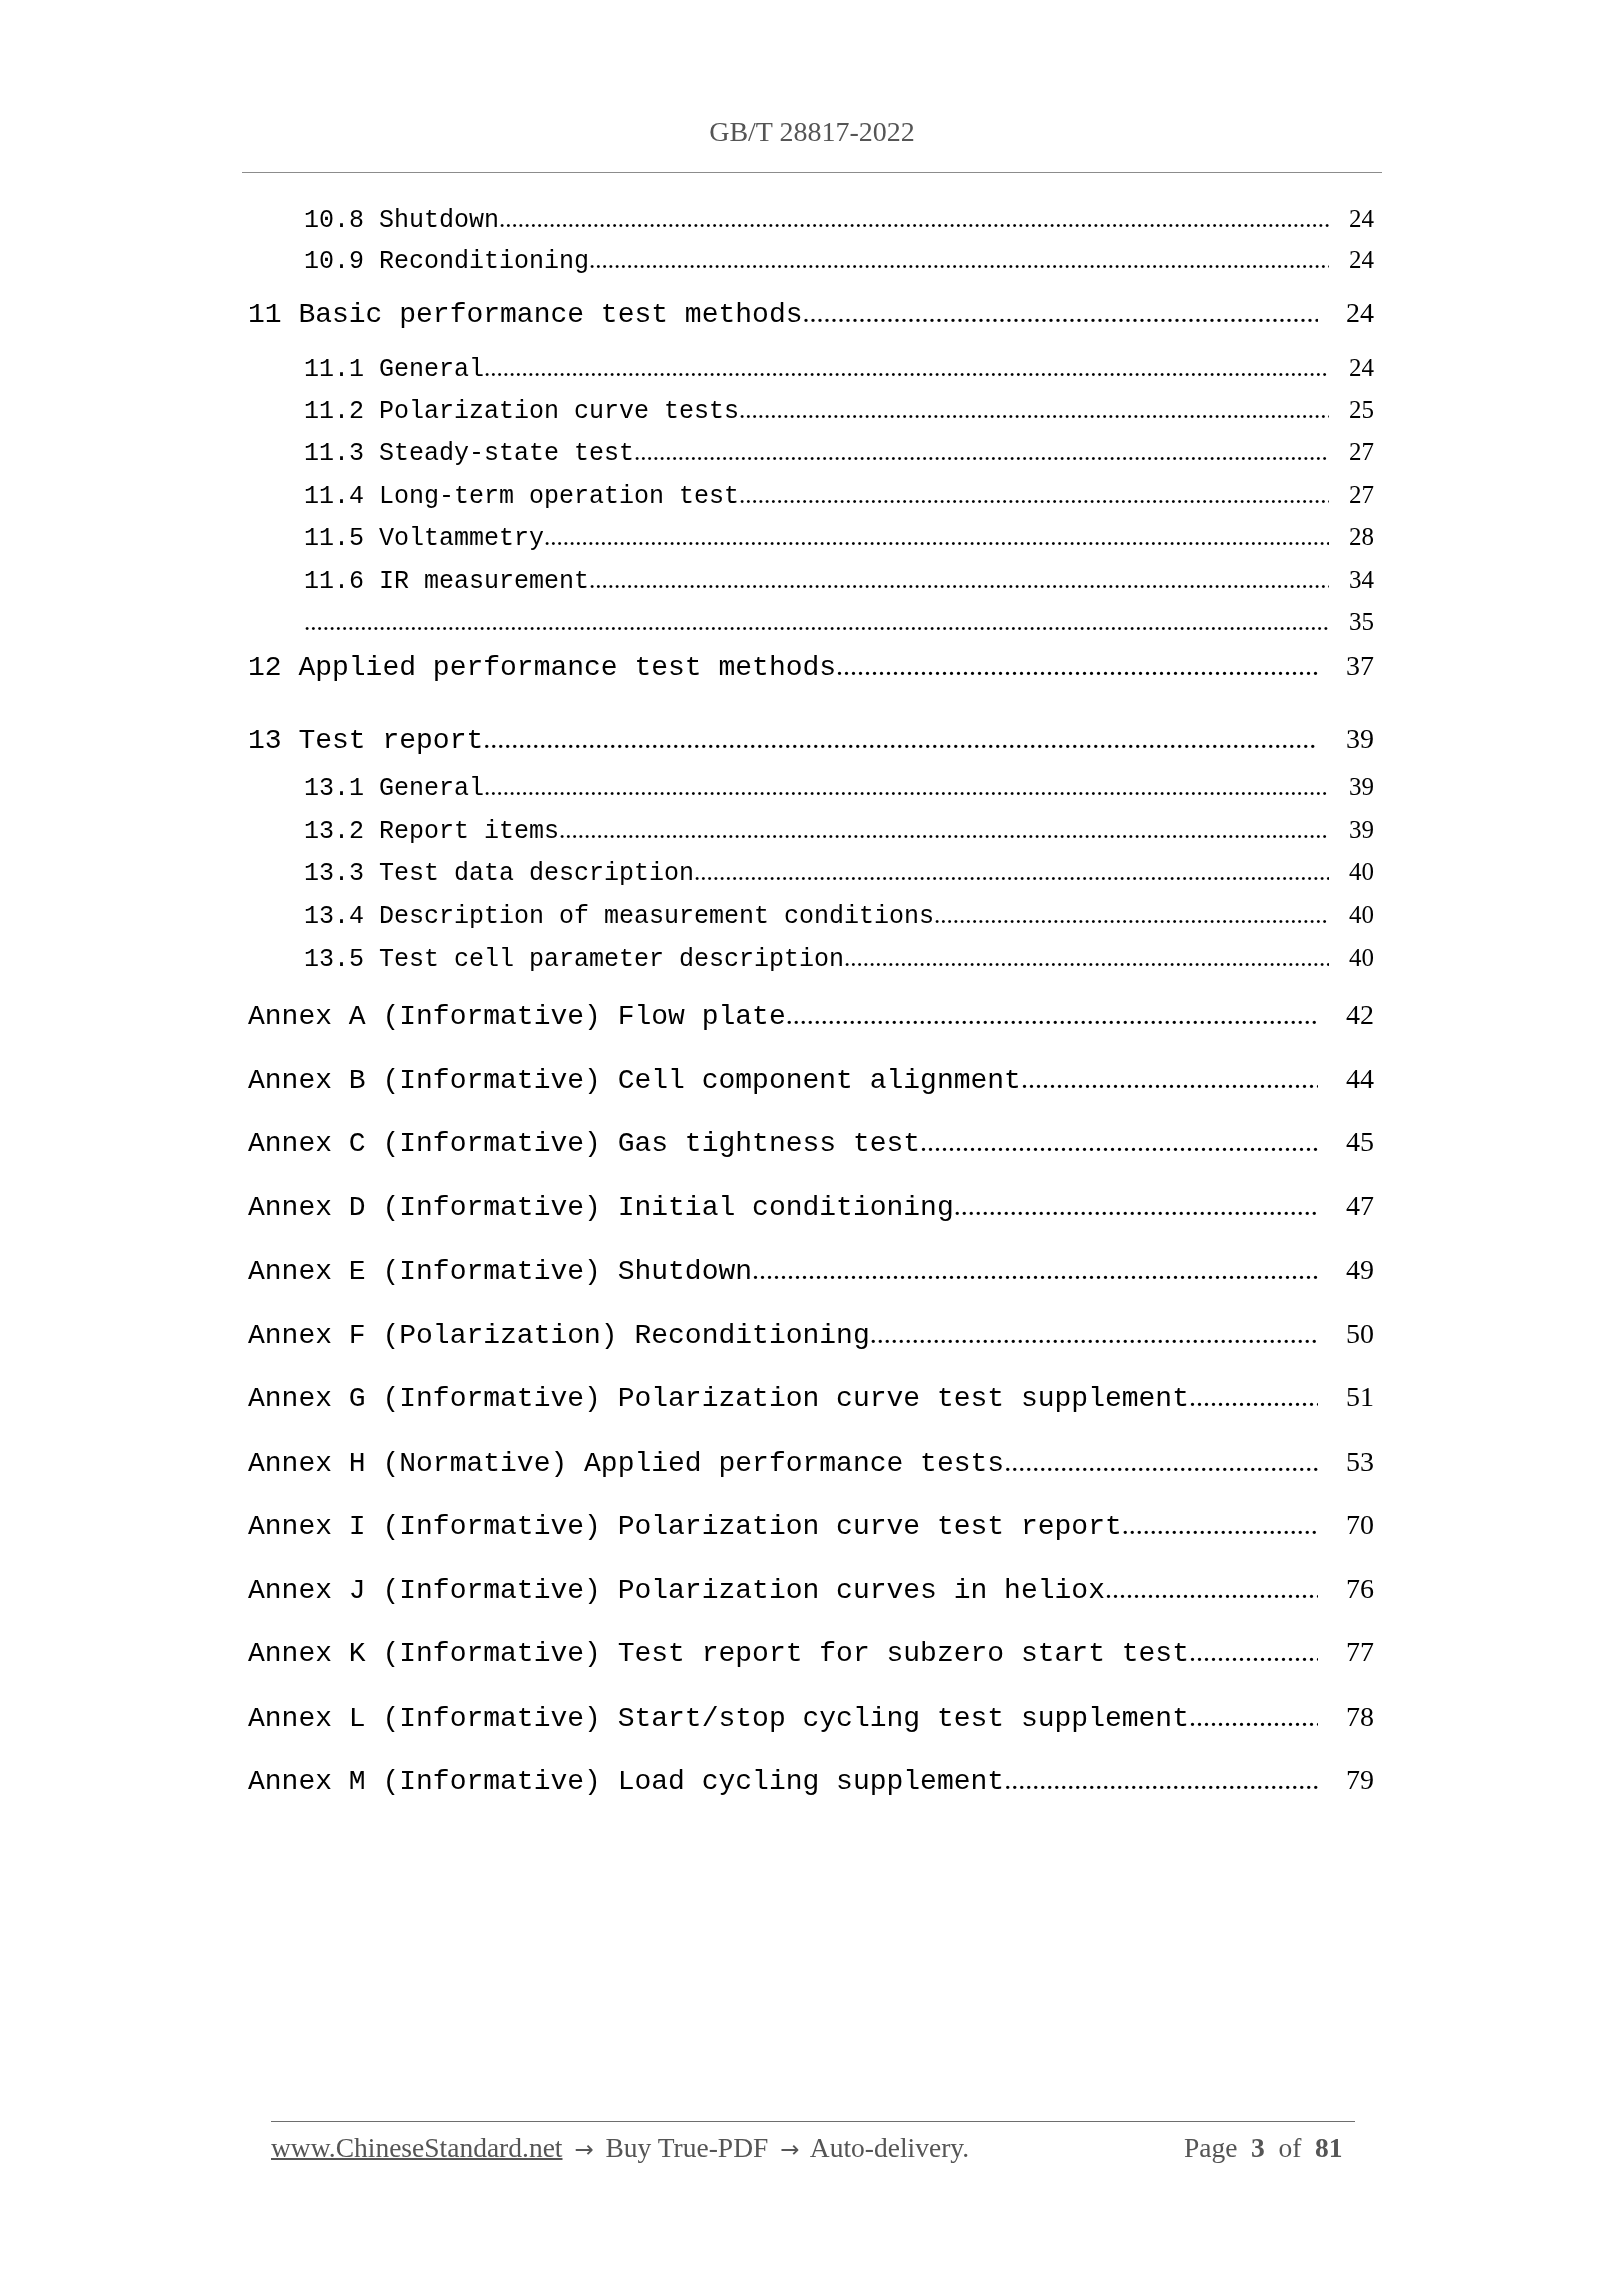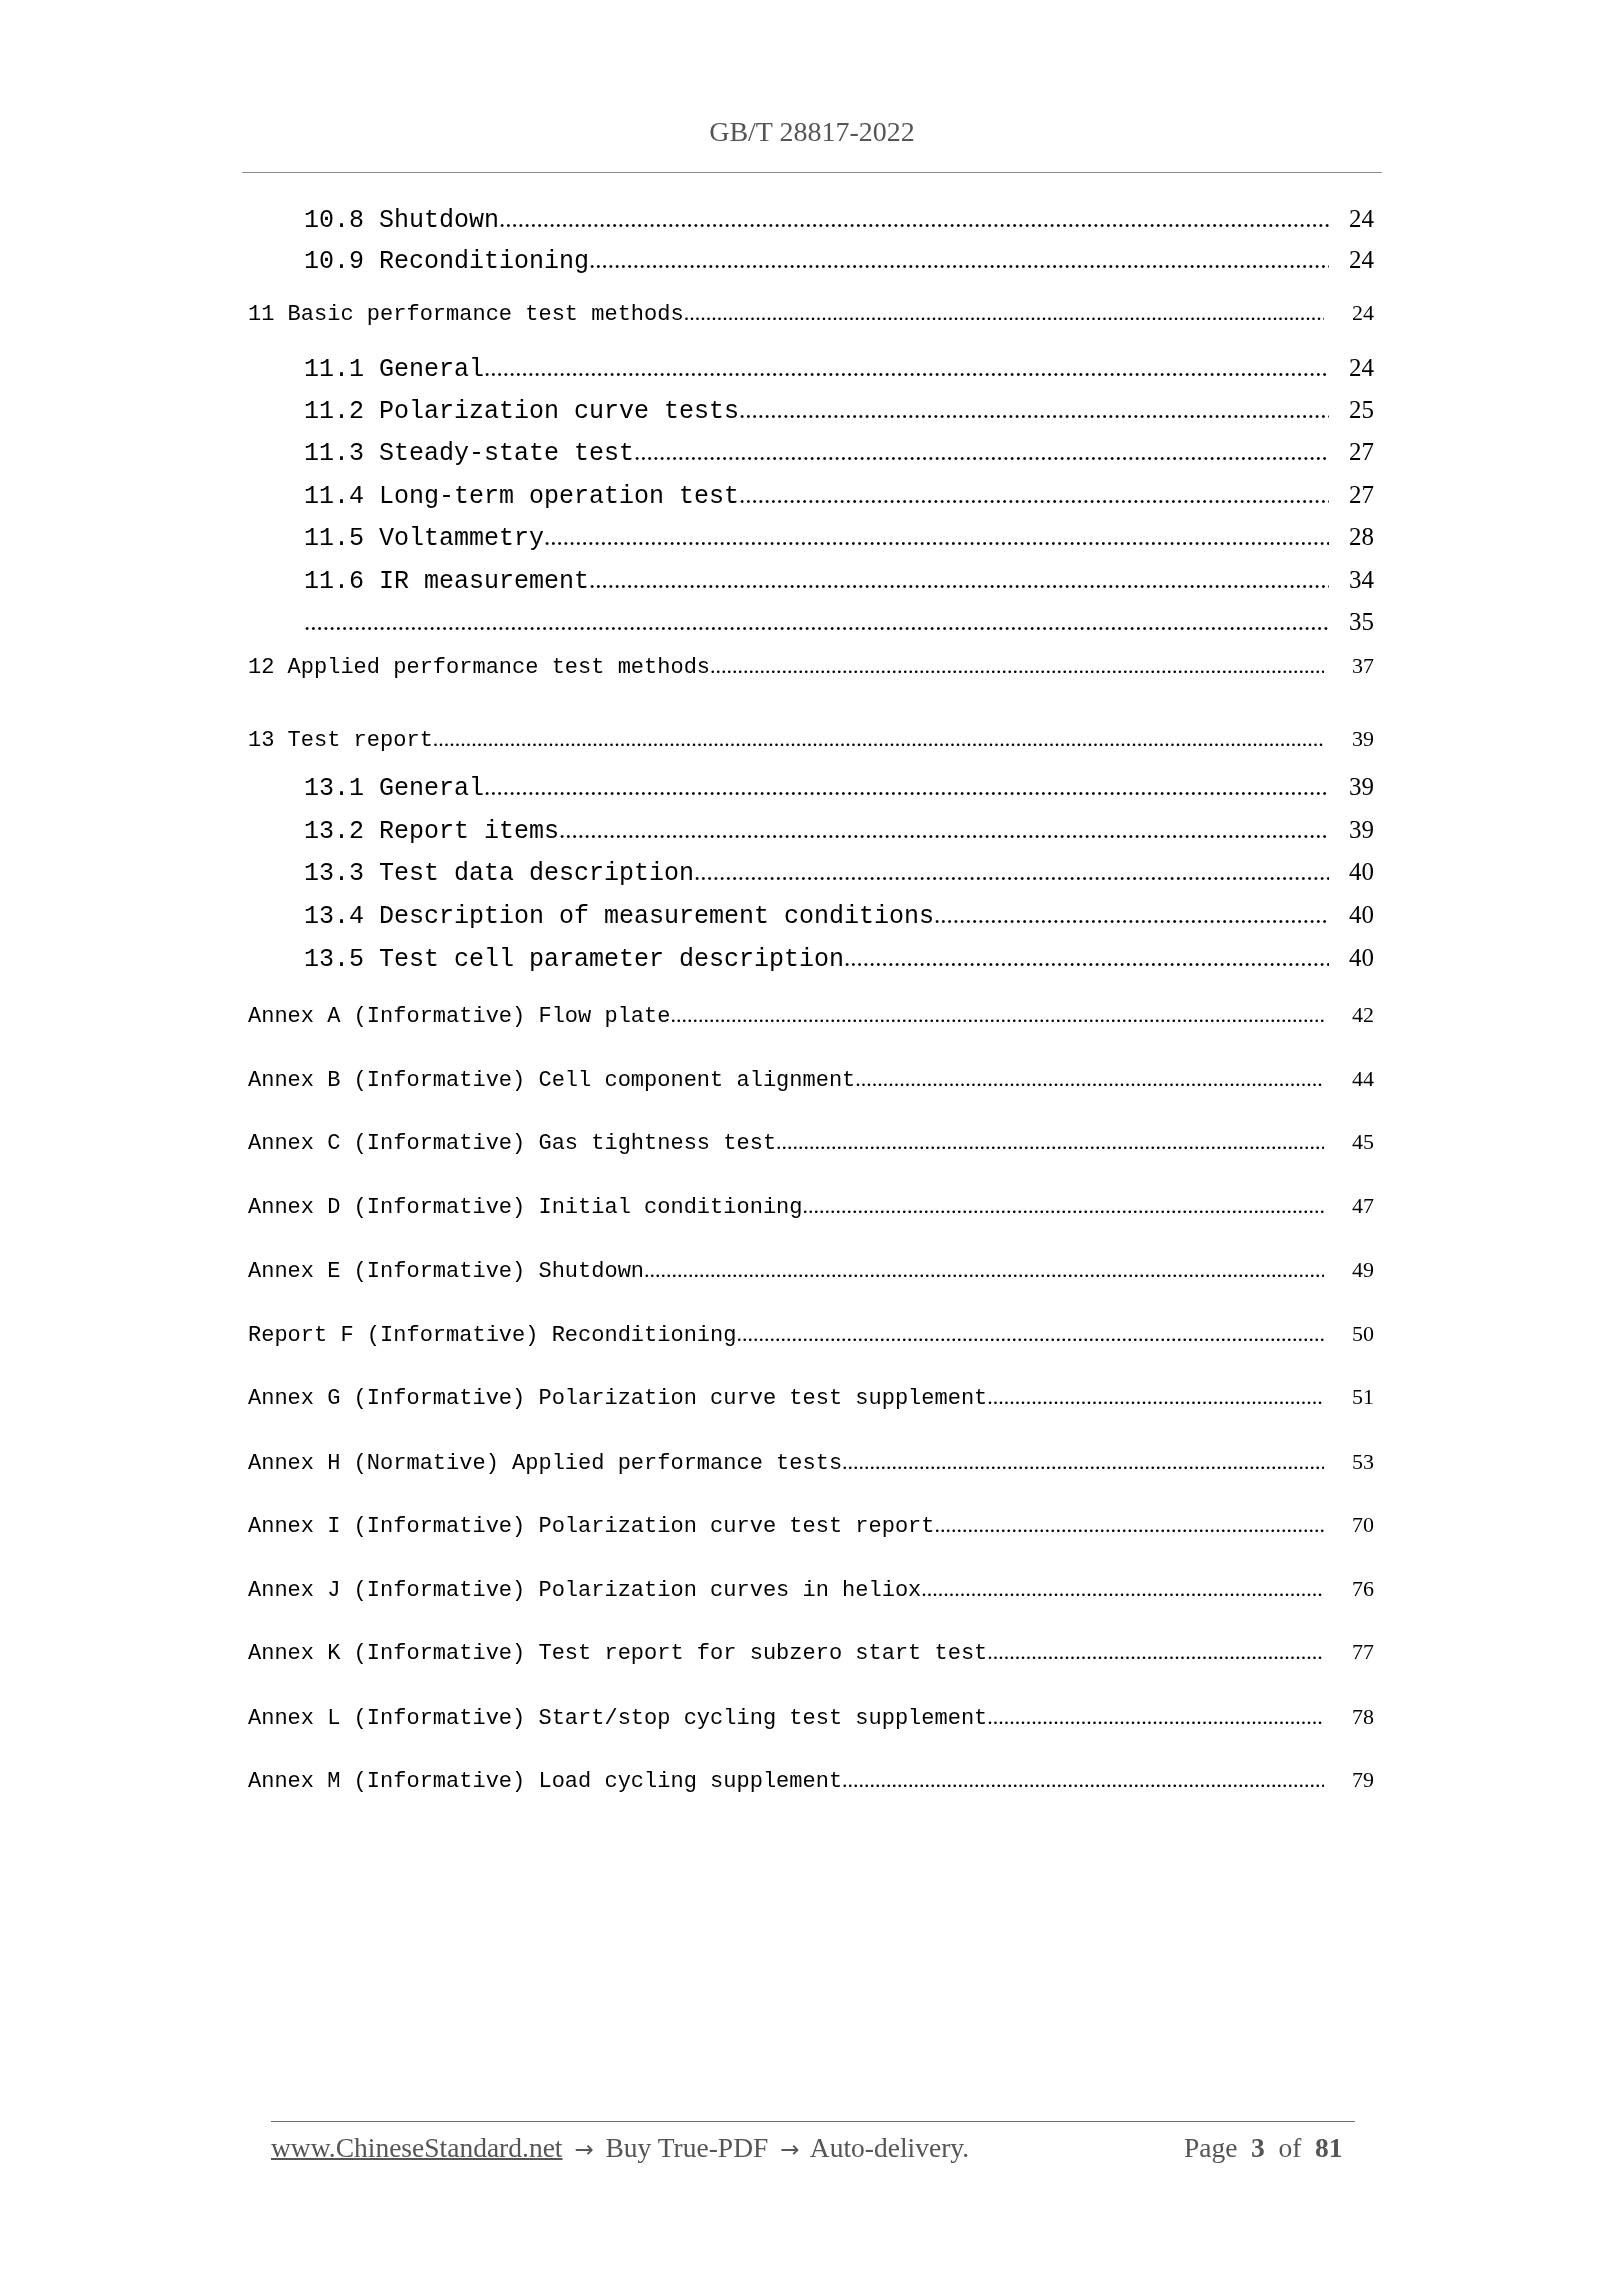--- a/index.html
+++ b/index.html
@@ -51,21 +51,21 @@
     .toc-entry.level-2 {
       left: 304px;
       width: 1070px;
       font-size: 25px;
       height: 33px;
       line-height: 33px;
     }
     .toc-entry.level-1 {
       left: 248px;
       width: 1126px;
-      font-size: 22px;
+      font-size: 28px;
       height: 38px;
       line-height: 38px;
     }
     .toc-title { flex: 0 0 auto; font-family: Liberation Mono, monospace; }
     .toc-leader {
       flex: 1 1 auto;
       overflow: hidden;
       letter-spacing: 0px;
       color: #000;
     }
@@ -212,21 +212,21 @@
     <span class="toc-title">Annex D (Informative) Initial conditioning</span>
     <span class="toc-leader"></span>
     <span class="toc-page">47</span>
   </div>
   <div class="toc-entry level-1" style="top:1251px">
     <span class="toc-title">Annex E (Informative) Shutdown</span>
     <span class="toc-leader"></span>
     <span class="toc-page">49</span>
   </div>
   <div class="toc-entry level-1" style="top:1315px">
-    <span class="toc-title">Report F (Informative) Reconditioning</span>
+    <span class="toc-title">Annex F (Polarization) Reconditioning</span>
     <span class="toc-leader"></span>
     <span class="toc-page">50</span>
   </div>
   <div class="toc-entry level-1" style="top:1378px">
     <span class="toc-title">Annex G (Informative) Polarization curve test supplement</span>
     <span class="toc-leader"></span>
     <span class="toc-page">51</span>
   </div>
   <div class="toc-entry level-1" style="top:1443px">
     <span class="toc-title">Annex H (Normative) Applied performance tests</span>

